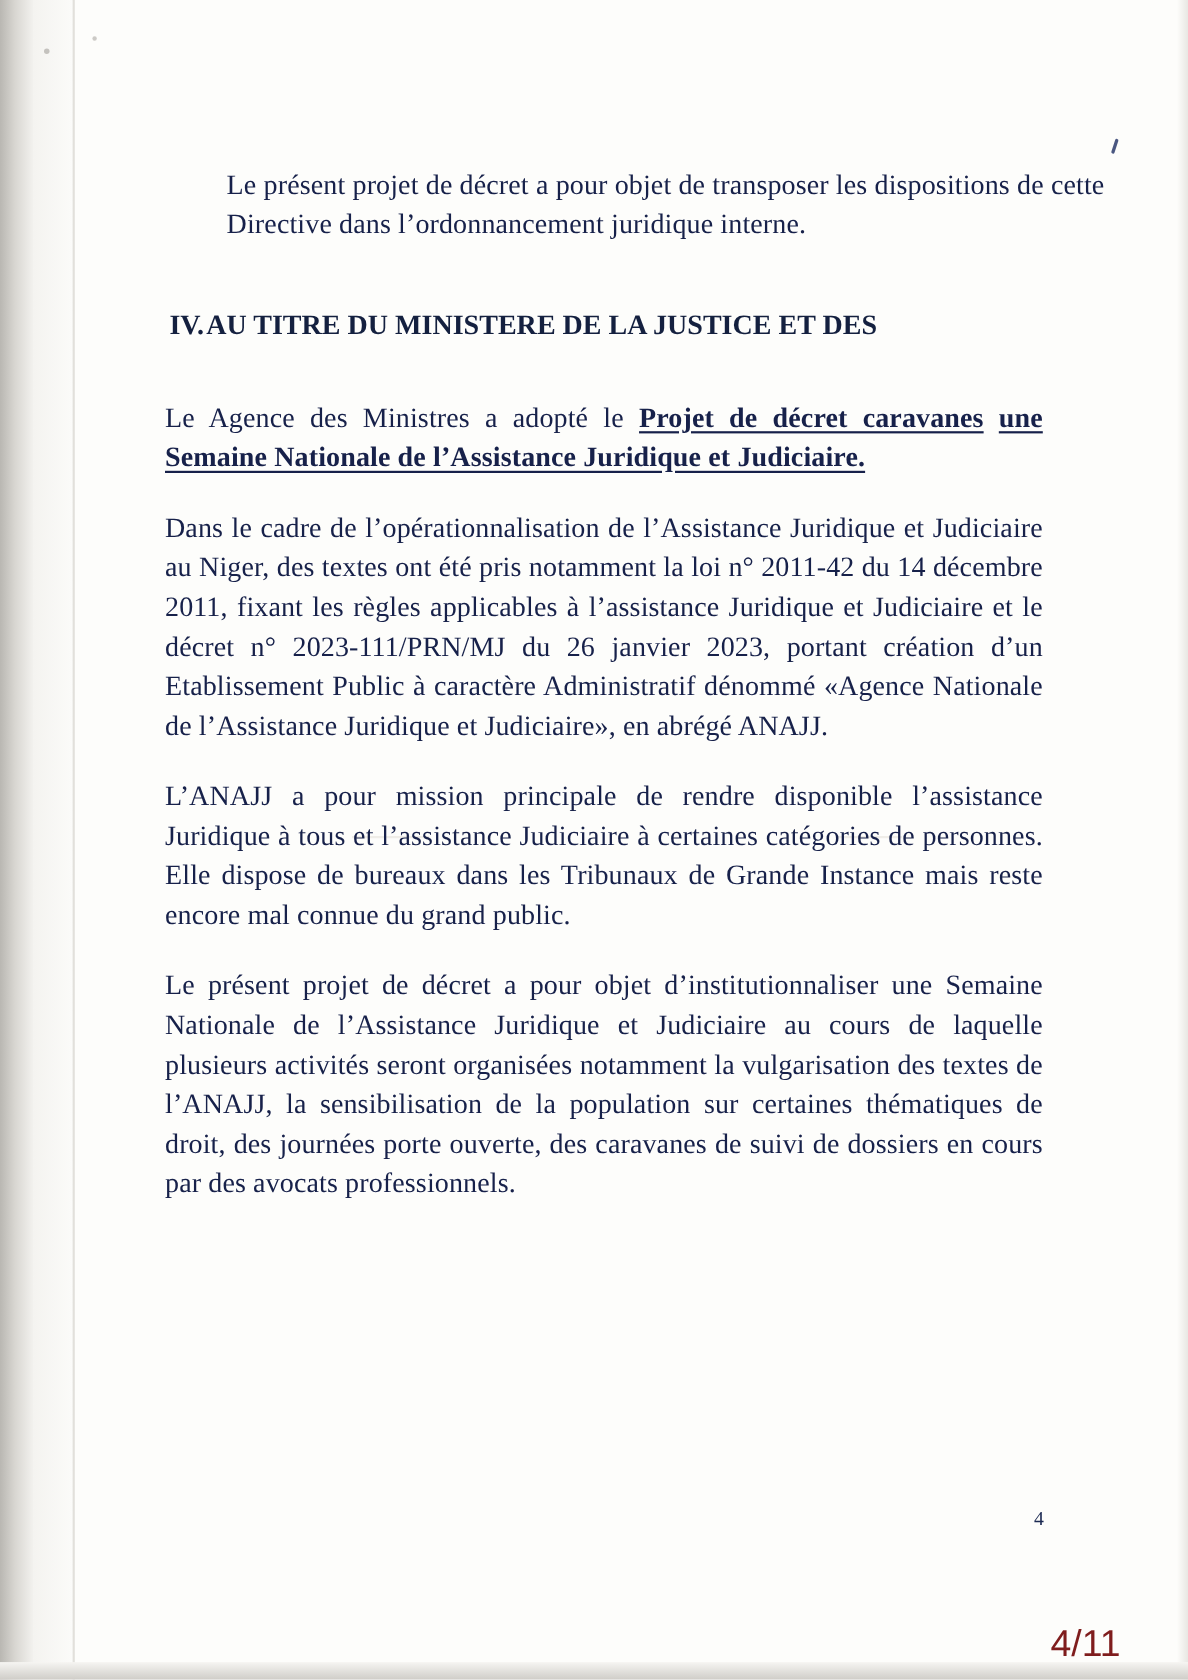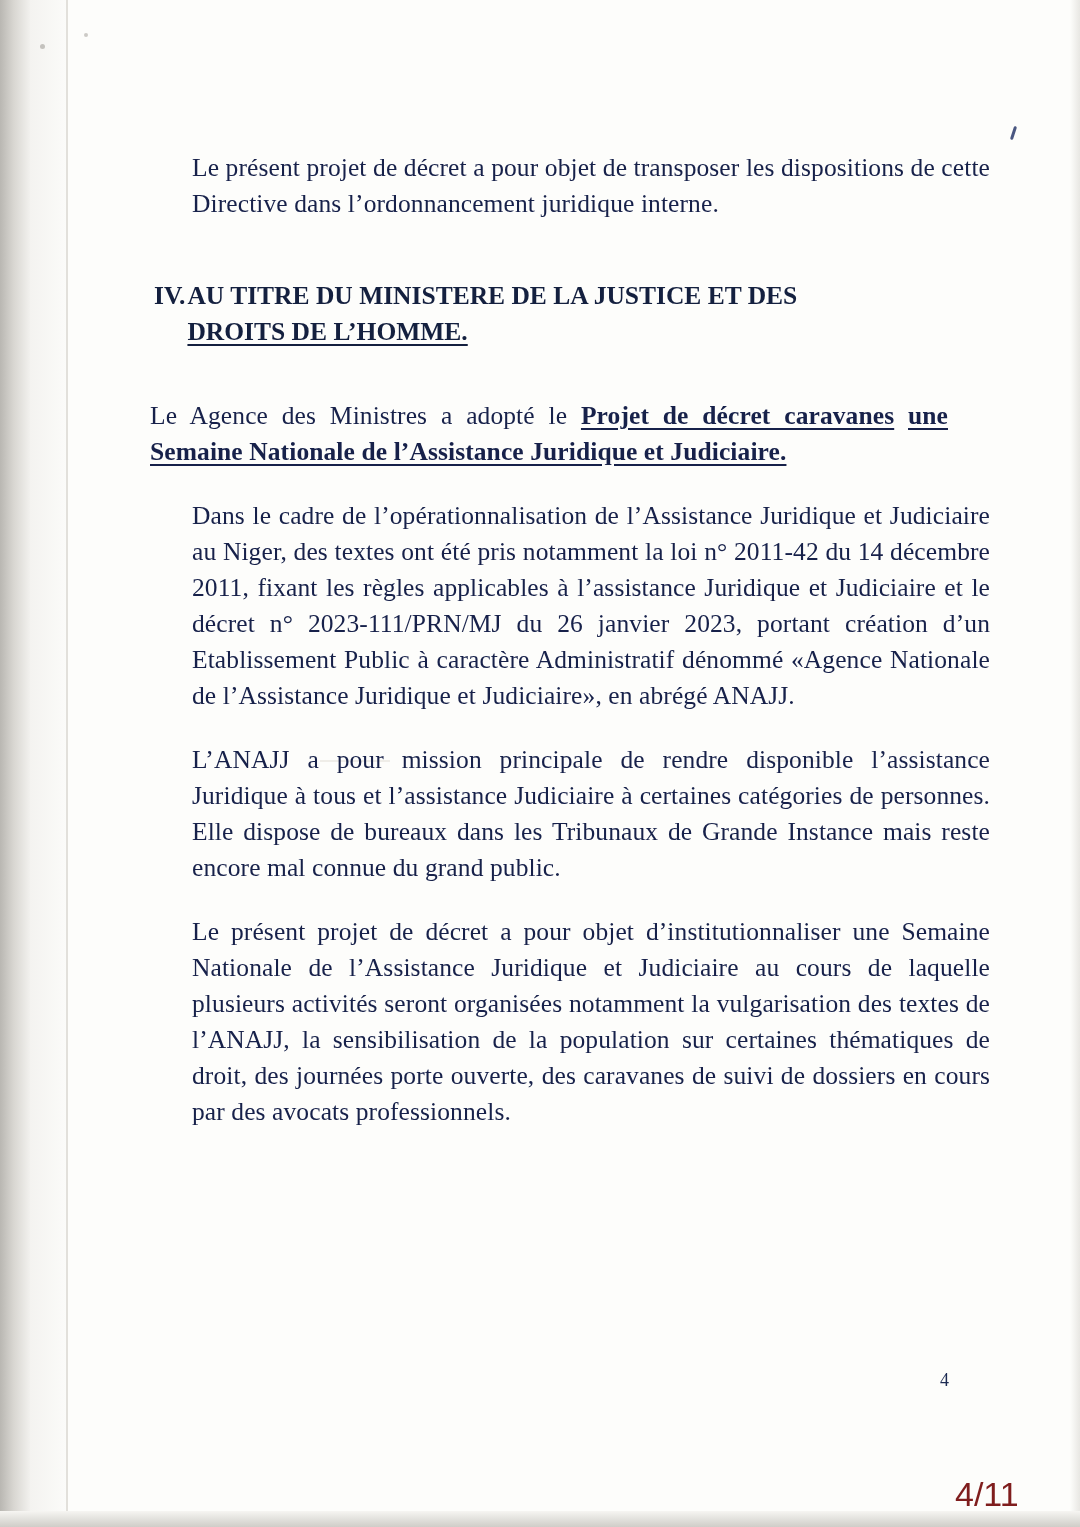--- a/index.html
+++ b/index.html
@@ -97,25 +97,24 @@
 
   p.para {
     margin: 0 0 28px 0;
     font-size: 25.5px;
     line-height: 36px;
     text-align: justify;
     color: #17214a;
     letter-spacing: .1px;
   }
   p.para.indent-left {
-    margin-left: 42px;
     width: 798px;
   }
   p.first {
-    margin-left: 42px;
+    margin-left: 56px;
     width: 798px;
     margin-bottom: 56px;
   }
 
   
   .heading {
     display: flex;
     margin-left: 4px;
     margin-bottom: 48px;
     width: 836px;
@@ -196,21 +195,20 @@
   <div class="artifact a2"></div>
 
   <div class="content">
 
     <p class="para first">Le présent projet de décret a pour objet de transposer les dispositions de cette Directive dans l’ordonnancement juridique interne.</p>
 
     <div class="heading">
       <span class="num">IV.</span>
       <span class="htext">
         <span>AU TITRE DU MINISTERE DE LA JUSTICE ET DES</span>
-        <span class="l2">DROITS DE L’HOMME.</span>
       </span>
     </div>
 
     <p class="para adopt">
       <span>Le Agence des Ministres a adopté le </span><span class="bold-u">Projet de décret caravanes</span>
       <span class="bold-u">une Semaine Nationale de l’Assistance Juridique et Judiciaire.</span>
     </p>
 
     <p class="para indent-left">Dans le cadre de l’opérationnalisation de l’Assistance Juridique et Judiciaire au Niger, des textes ont été pris notamment la loi n° 2011-42 du 14 décembre 2011, fixant les règles applicables à l’assistance Juridique et Judiciaire et le décret n° 2023-111/PRN/MJ du 26 janvier 2023, portant création d’un Etablissement Public à caractère Administratif dénommé «Agence Nationale de l’Assistance Juridique et Judiciaire», en abrégé ANAJJ.</p>
 

